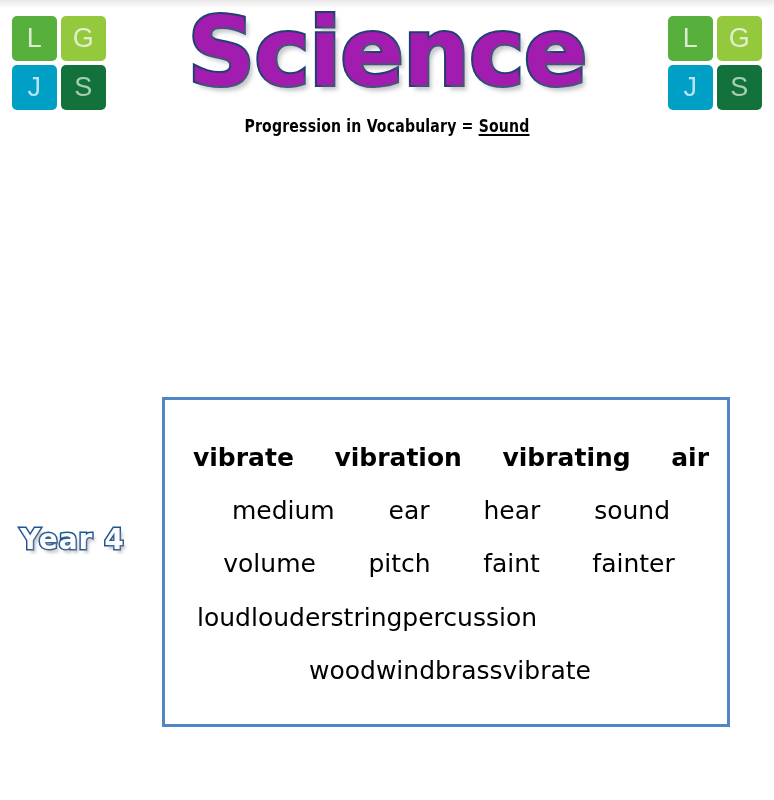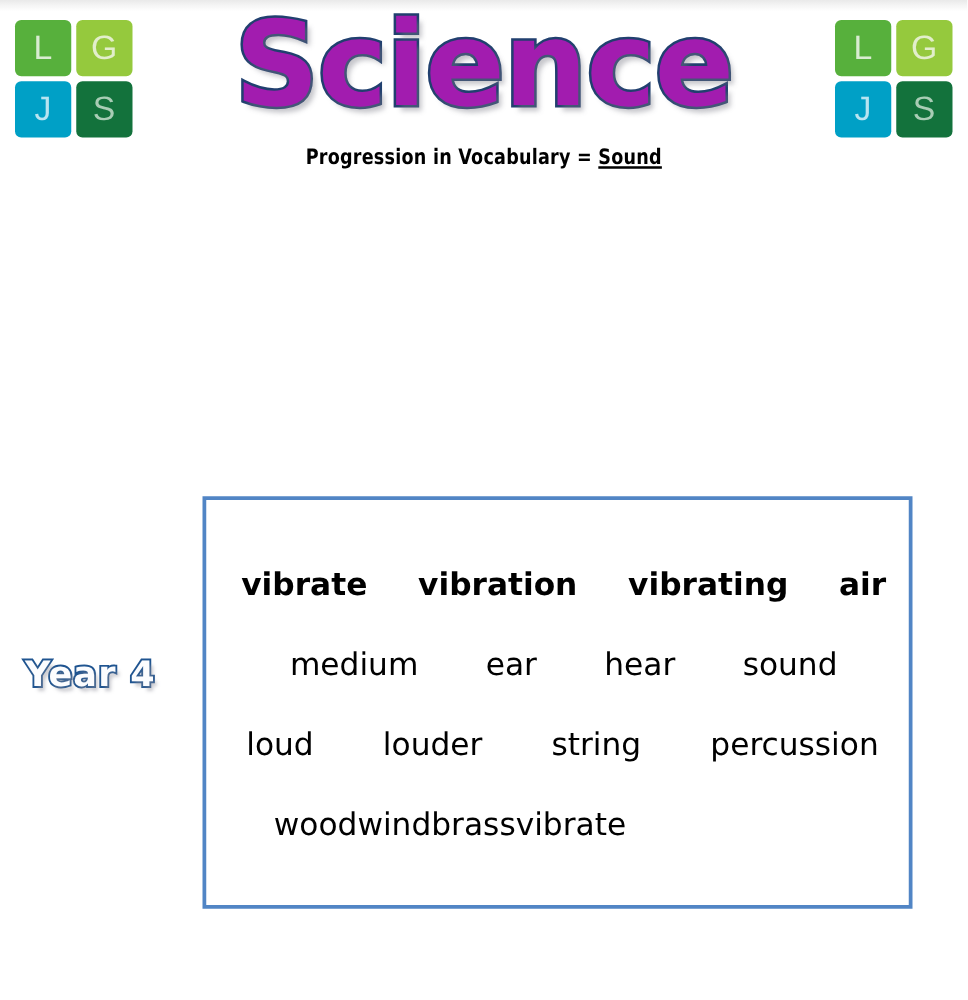--- a/index.html
+++ b/index.html
@@ -131,22 +131,22 @@
     align-items: center;
     font-family: "DejaVu Sans", "Liberation Sans", sans-serif;
     font-size: 25px;
     color: #000000;
     white-space: nowrap;
     line-height: 1.1;
   }
   .vocab-row.r1 { justify-content: space-between; padding: 0 4px 0 14px; font-weight: bold; }
   .vocab-row.r2 { justify-content: space-around; padding: 0 16px 0 26px; }
   .vocab-row.r3 { justify-content: space-around; padding: 0 12px 0 18px; }
-  .vocab-row.r4 { justify-content: space-between; padding: 0 10px 0 18px; }
-  .vocab-row.r5 { justify-content: flex-start; padding: 0 32px 0 40px; }
+  .vocab-row.r4 { padding: 0 10px 0 18px; }
+  .vocab-row.r5 { justify-content: center; padding: 0 32px 0 40px; }
   .vocab-word { display: inline-block; }
 </style>
 </head>
 <body>
 
 <div class="top-gradient"></div>
 
 <div class="logo logo-left">
   <div class="logo-tile t-l">
       <span>L</span>
@@ -193,20 +193,26 @@
     <span class="vocab-word">vibration</span>
     <span class="vocab-word">vibrating</span>
     <span class="vocab-word">air</span>
   </div>
   <div class="vocab-row r2">
     <span class="vocab-word">medium</span>
     <span class="vocab-word">ear</span>
     <span class="vocab-word">hear</span>
     <span class="vocab-word">sound</span>
   </div>
+  <div class="vocab-row r3">
+    <span class="vocab-word">volume</span>
+    <span class="vocab-word">pitch</span>
+    <span class="vocab-word">faint</span>
+    <span class="vocab-word">fainter</span>
+  </div>
   <div class="vocab-row r4">
     <span class="vocab-word">loud</span>
     <span class="vocab-word">louder</span>
     <span class="vocab-word">string</span>
     <span class="vocab-word">percussion</span>
   </div>
   <div class="vocab-row r5">
     <span class="vocab-word">woodwind</span>
     <span class="vocab-word">brass</span>
     <span class="vocab-word">vibrate</span>

